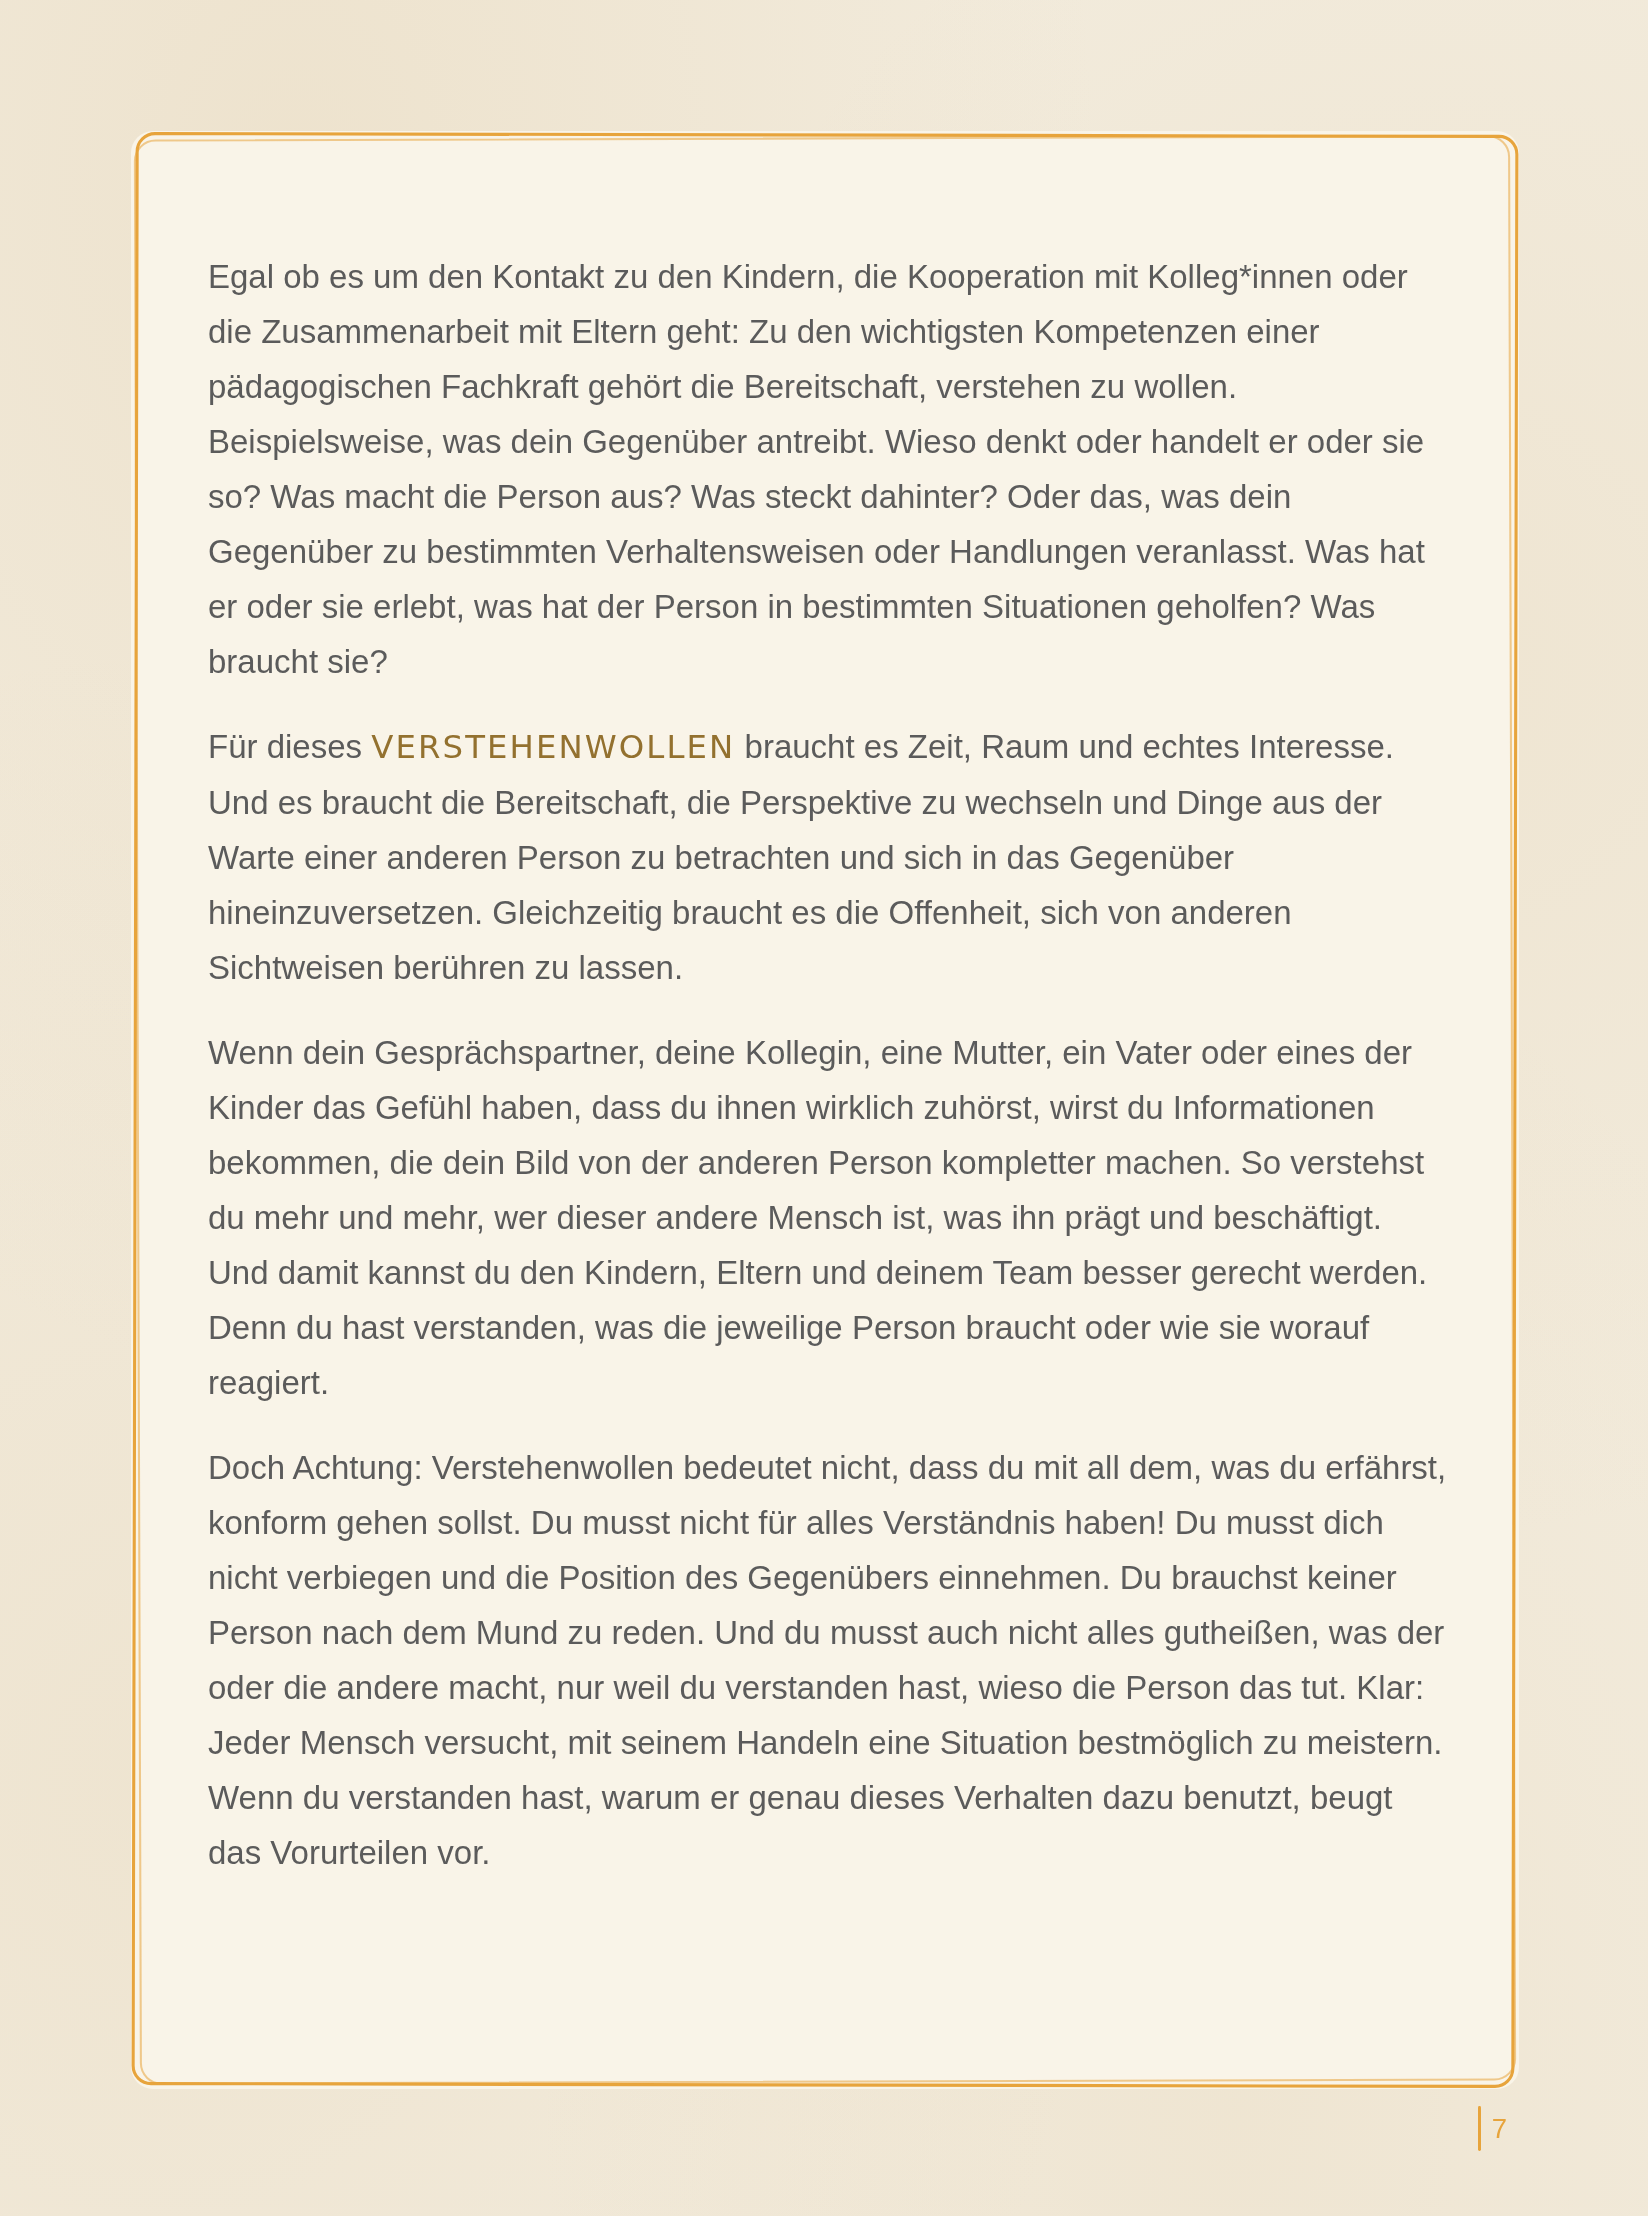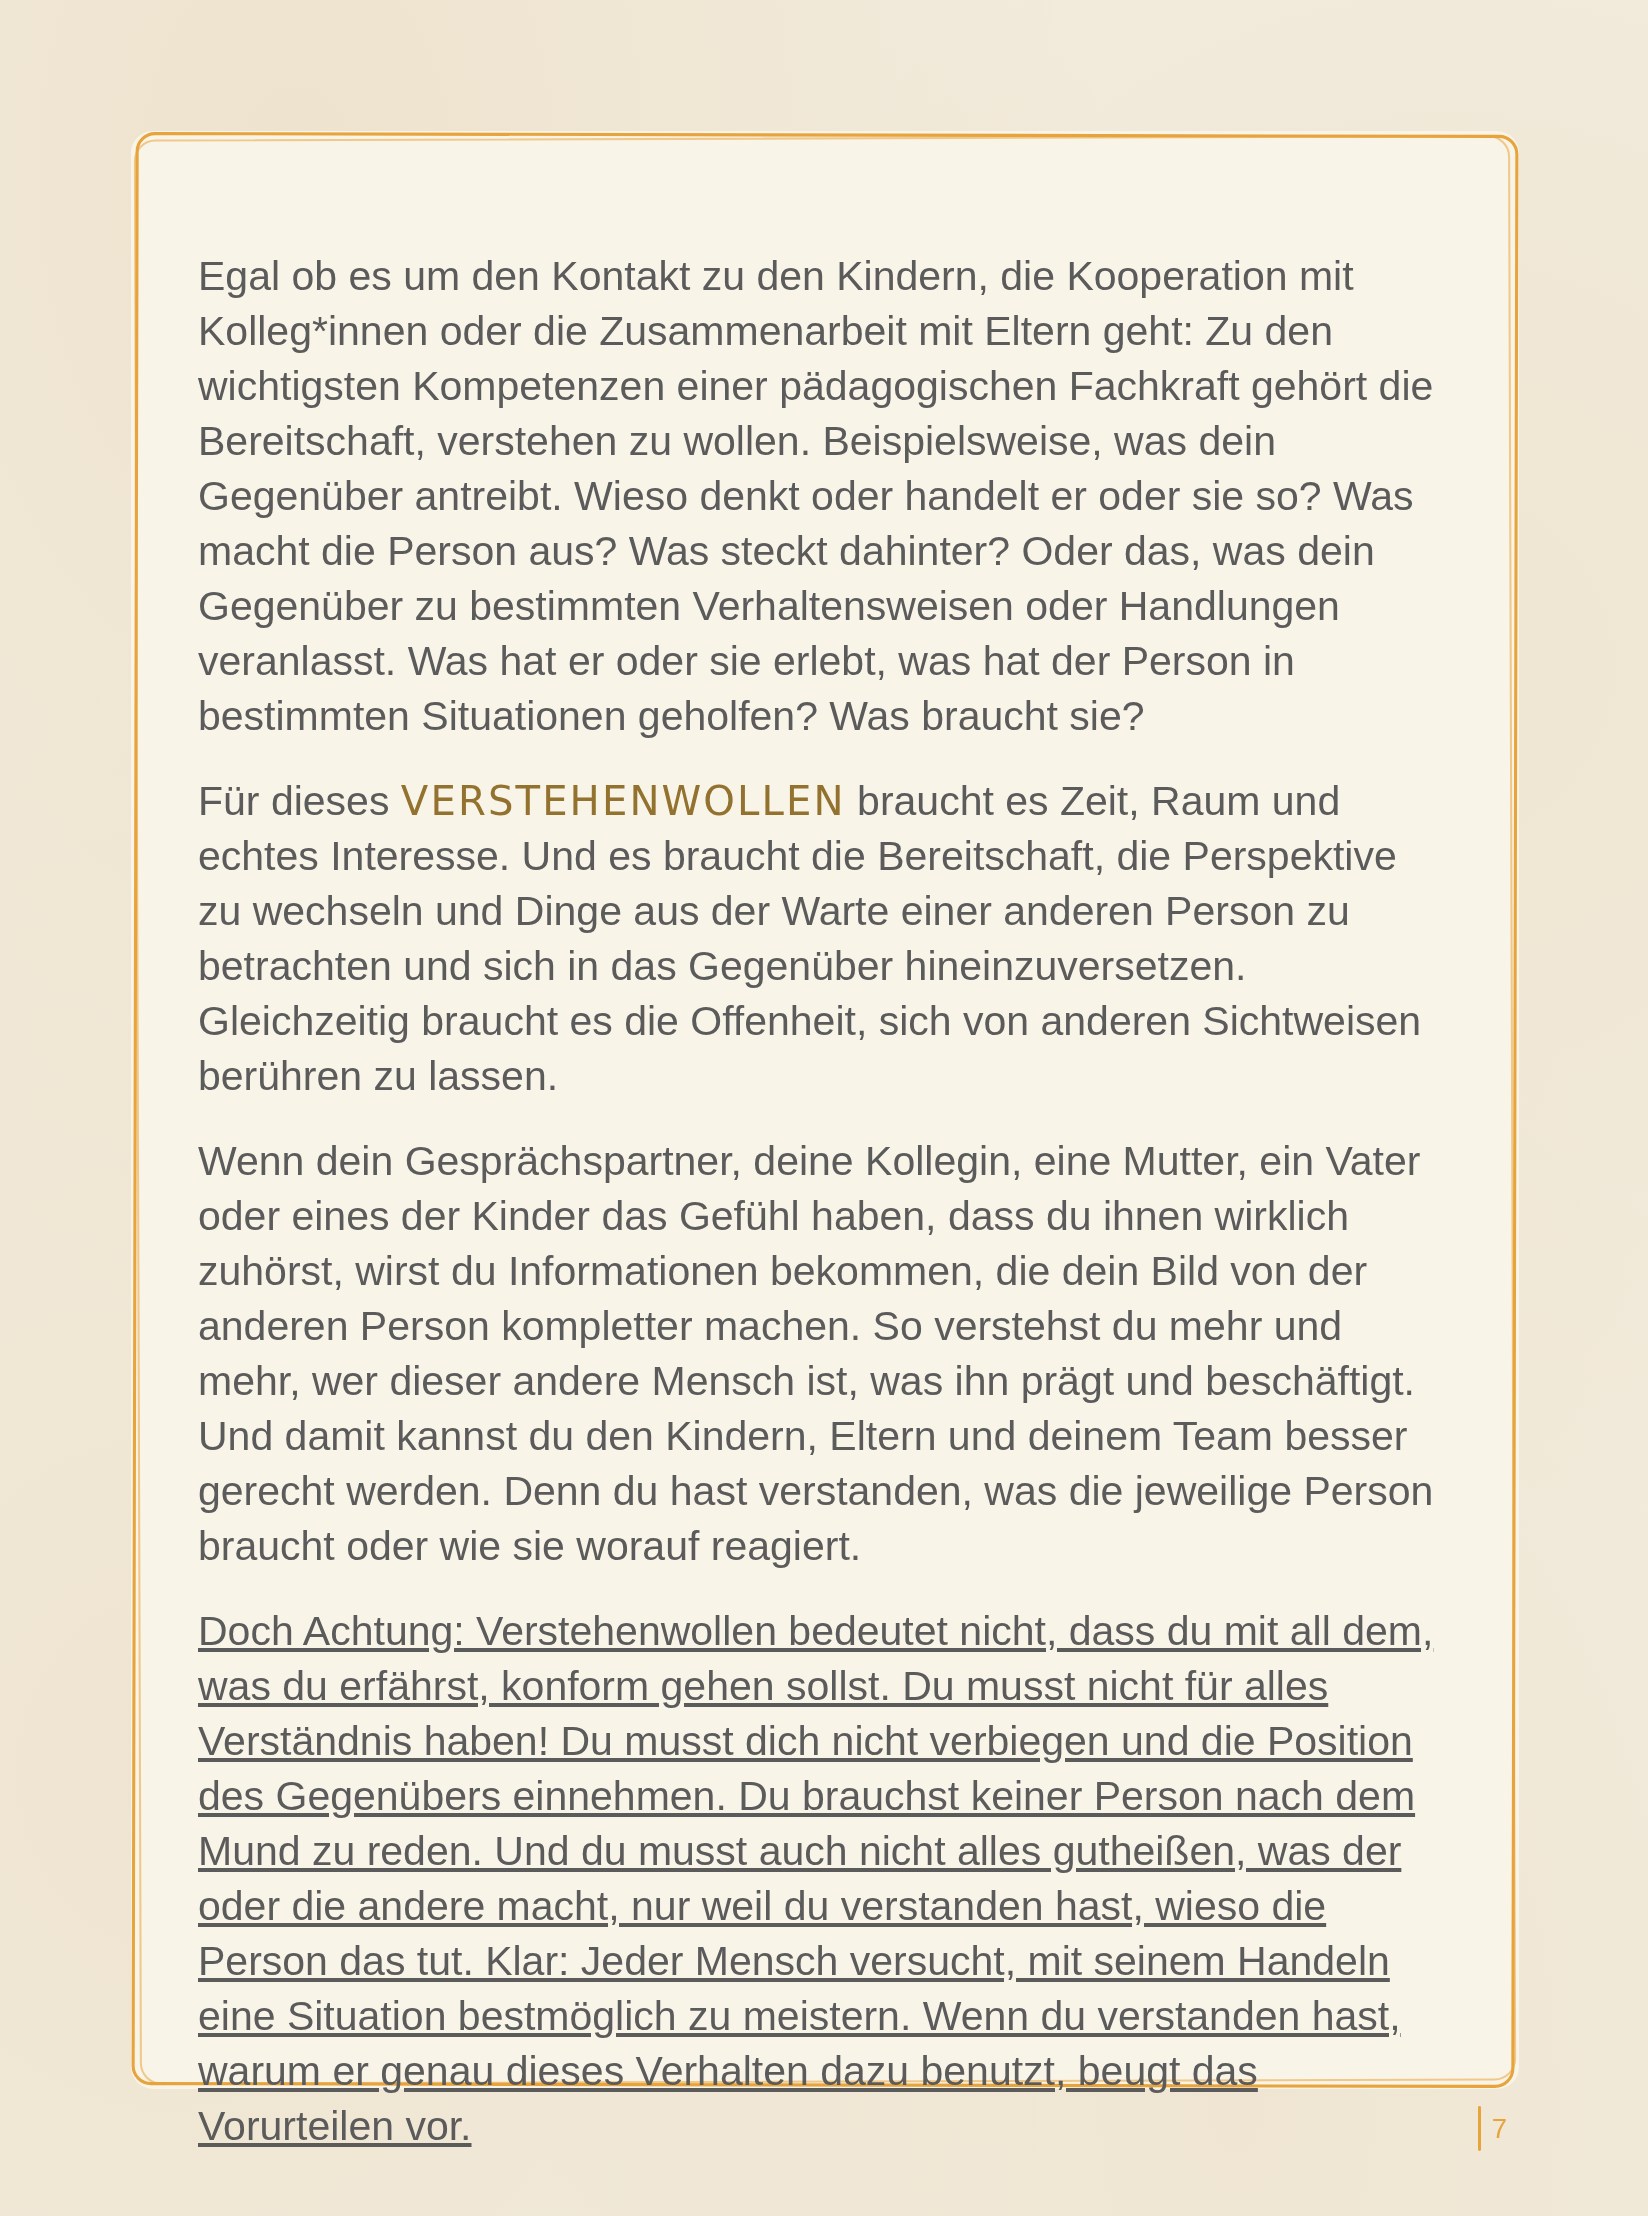--- a/index.html
+++ b/index.html
@@ -37,29 +37,29 @@
     position: absolute;
     left: -6.9px;
     top: -6.9px;
     width: 1402px;
     height: 1972px;
     color: var(--border);
     pointer-events: none;
   }
   .text-block {
     position: absolute;
-    left: 67px;
+    left: 77px;
     top: 118px;
     width: 1242px;
     color: var(--text);
-    font-size: 41px;
+    font-size: 33px;
     line-height: 55px;
   }
   .para { margin-bottom: 30px; }
-  .para:last-child { margin-bottom: 0; text-decoration: underline; }
+  .para:last-child { margin-bottom: 0; }
   .highlight {
     color: var(--accent);
     font-weight: 400;
     letter-spacing: 2.1px;
     font-family: "DejaVu Sans", sans-serif;
     font-size: 0.98em;
   }
   .pagenum-wrap {
     position: absolute;
     left: 1478px;

